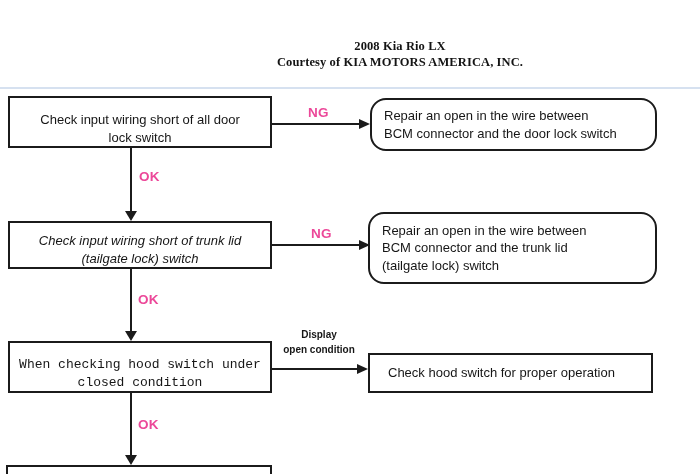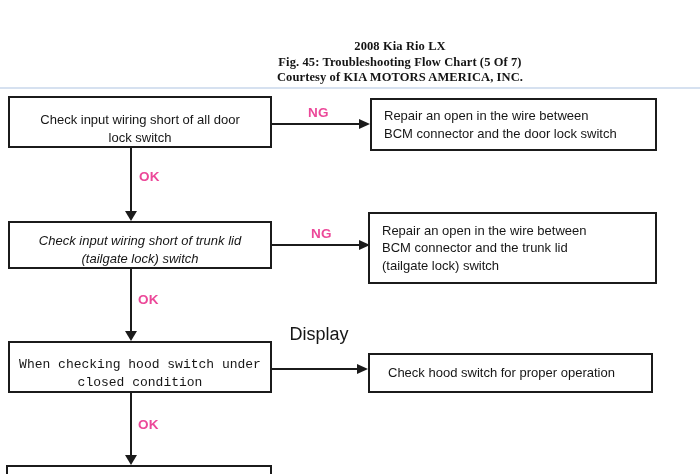--- a/index.html
+++ b/index.html
@@ -44,21 +44,21 @@
     background: #ffffff;
     display: flex;
     align-items: center;
     font-size: 13px;
     line-height: 17.5px;
     color: #161616;
   }
   .fbox span { white-space: pre-line; }
   .fbox.center { justify-content: center; align-items: flex-end; }
   .fbox.center span { text-align: center; }
-  .fbox.leftpad { padding-left: 12px; padding-right: 6px; }
+  .fbox.leftpad { padding-left: 12px; padding-right: 6px; border-radius: 16px; }
   .fbox.leftpad18 { padding-left: 18px; padding-right: 22px; }
 
   .box-step1   { left: 8px;   top: 60px;  width: 264px; height: 52px; }
   .box-repair1 { left: 370px; top: 62px;  width: 287px; height: 53px; }
   .box-step2   { left: 8px;   top: 185px; width: 264px; height: 48px; font-style: italic; }
   .box-repair2 { left: 368px; top: 176px; width: 289px; height: 72px; }
   .box-step3   { left: 8px;   top: 305px; width: 264px; height: 52px; font-family: Liberation Mono, monospace; }
   .box-action3 { left: 368px; top: 317px; width: 285px; height: 40px; }
   .box-step4   { left: 6px;   top: 429px; width: 266px; height: 34px; }
 
@@ -109,34 +109,33 @@
   .ok1 { left: 139px; top: 133px; }
   .ng2 { left: 311px; top: 190px; }
   .ok2 { left: 138px; top: 256px; }
   .ok3 { left: 138px; top: 381px; }
   .display-label {
     position: absolute;
     left: 258px;
     top: 291px;
     width: 122px;
     text-align: center;
-    font-size: 18px;
+    font-size: 10px;
     line-height: 15px;
-    font-weight: normal;
+    font-weight: bold;
     color: #161616;
   }
 </style>
 </head>
 <body>
 
 <div class="page">
 
   <div class="header">
     <div class="header-line">2008 Kia Rio LX</div>
-    <div class="header-line">Fig. 45: Troubleshooting Flow Chart (5 Of 7)</div>
     <div class="header-line">Courtesy of KIA MOTORS AMERICA, INC.</div>
   </div>
 
   <div class="divider"></div>
 
   <div class="fbox center box-step1">
     <span>Check input wiring short of all door
 lock switch</span>
   </div>
   <div class="hline h1"></div>
@@ -167,20 +166,21 @@
   <div class="vline v2"></div>
   <div class="edge-label ok2">OK</div>
   <div class="arrow-down ad2"></div>
 
   <div class="fbox center box-step3">
     <span>When checking hood switch under
 closed condition</span>
   </div>
   <div class="display-label">
     <div>Display</div>
+    <div>open condition</div>
   </div>
   <div class="hline h3"></div>
   <div class="arrow-right ar3"></div>
   <div class="fbox leftpad18 box-action3">
     <span>Check hood switch for proper operation</span>
   </div>
 
   <div class="vline v3"></div>
   <div class="edge-label ok3">OK</div>
   <div class="arrow-down ad3"></div>

